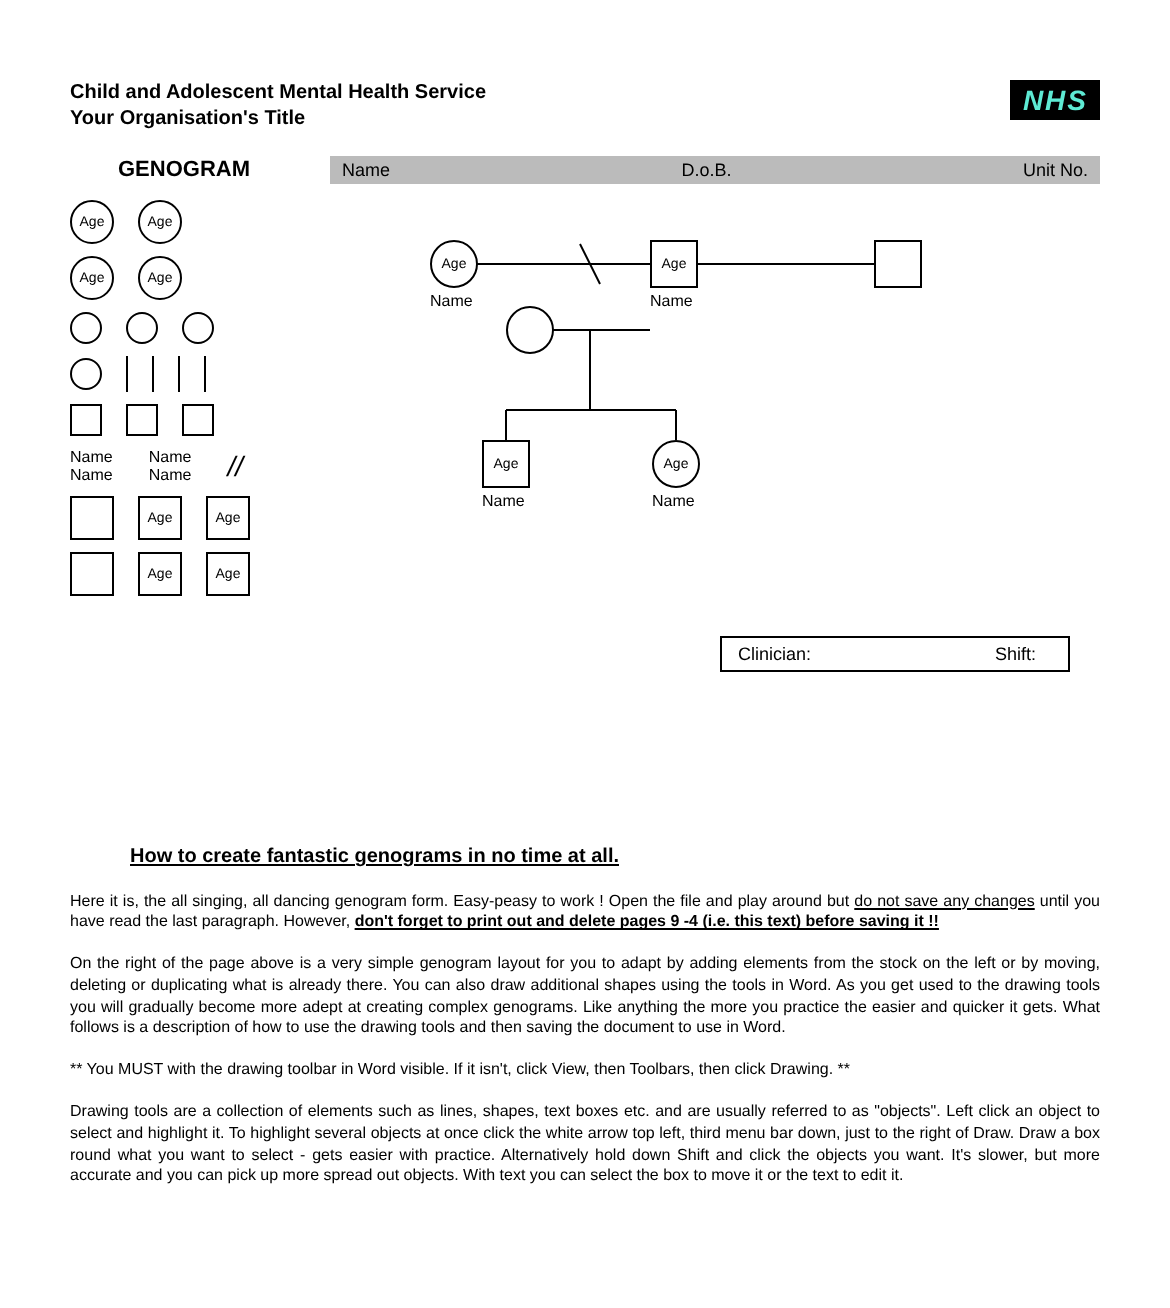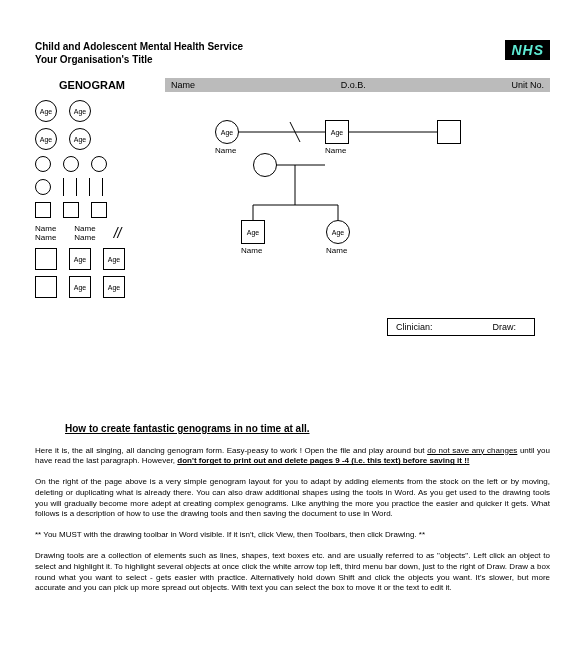--- a/index.html
+++ b/index.html
@@ -17,21 +17,21 @@
   .circ-sm { width: 16px; height: 16px; }
   .vline { border-left: 1px solid #000; height: 18px; width: 1px; }
   .sq { border: 1px solid #000; width: 16px; height: 16px; display: flex; align-items: center; justify-content: center; font-size: 7px; }
   .sq-lg { width: 22px; height: 22px; }
   .name-col { display: flex; flex-direction: column; font-size: 8px; }
   .slash { font-size: 14px; font-style: italic; }
   .diagram { position: relative; flex: 1; height: 200px; }
   .d-sq { position: absolute; border: 1px solid #000; width: 24px; height: 24px; display: flex; align-items: center; justify-content: center; font-size: 7px; background: #fff; }
   .d-circ { position: absolute; border: 1px solid #000; border-radius: 50%; width: 24px; height: 24px; display: flex; align-items: center; justify-content: center; font-size: 7px; background: #fff; }
   .d-label { position: absolute; font-size: 8px; }
-  .clinician-box { border: 1px solid #000; padding: 3px 8px; font-size: 9px; display: flex; gap: 60px; width: 148px; position: absolute; right: 50px; top: 318px; }
+  .clinician-box { border: 1px solid #000; padding: 3px 8px; font-size: 9px; display: flex; gap: 92px; width: 175px; position: absolute; right: 50px; top: 318px; }
   .instructions { margin-top: 118px; font-size: 8px; line-height: 1.35; }
   .instructions h3 { font-size: 10px; font-weight: bold; text-decoration: underline; margin-bottom: 10px; padding-left: 30px; }
   .instructions p { margin-bottom: 10px; text-align: justify; }
   .u { text-decoration: underline; }
   .b { font-weight: bold; }
   .i { font-style: italic; }
   svg.lines { position: absolute; top: 0; left: 0; }
 </style>
 </head>
 <body>
@@ -121,21 +121,21 @@
     <div class="d-circ" style="left:78px; top:53px;"></div>
     <div class="d-sq" style="left:66px; top:120px;">Age</div>
     <div class="d-label" style="left:66px; top:146px;">Name</div>
     <div class="d-circ" style="left:151px; top:120px;">Age</div>
     <div class="d-label" style="left:151px; top:146px;">Name</div>
   </div>
 </div>
 
 <div class="clinician-box">
   <span>Clinician:</span>
-  <span>Draw:</span>
+  <span>Shift:</span>
 </div>
 
 <div class="instructions">
   <h3>How to create fantastic genograms in no time at all.</h3>
   <p>
     <span>Here it is, the all singing, all dancing genogram form.  Easy-peasy to work ! Open the file and play around but </span><span class="u">do not save any changes</span><span> until you have read the last paragraph.  However, </span><span class="u b">don't forget to print out and delete pages 9 -4  (i.e. this text) before saving it !!</span>
   </p>
   <p>On the right of the page above is a very simple genogram layout for you to adapt by adding elements from the stock on the left or by moving, deleting or duplicating what is already there.  You can also draw additional shapes using the tools in Word.  As you get used to the drawing tools you will gradually become more adept at creating complex genograms.   Like anything the more you practice the easier and quicker it gets.  What follows is a description of how to use the drawing tools and then saving the document to use in Word.</p>
   <p>** You MUST with the drawing toolbar in Word visible.  If it isn't, click View, then Toolbars, then click Drawing. **</p>
   <p>Drawing tools are a collection of elements such as lines, shapes, text boxes etc. and are usually referred to as "objects".  Left click an object to select and highlight it.  To highlight several objects at once click the white arrow top left, third menu bar down, just to the right of Draw.  Draw a box round what you want to select - gets easier with practice.  Alternatively hold down Shift and click the objects you want.  It's slower, but more accurate and you can pick up more spread out objects.  With text you can select the box to move it or the text to edit it.</p>

